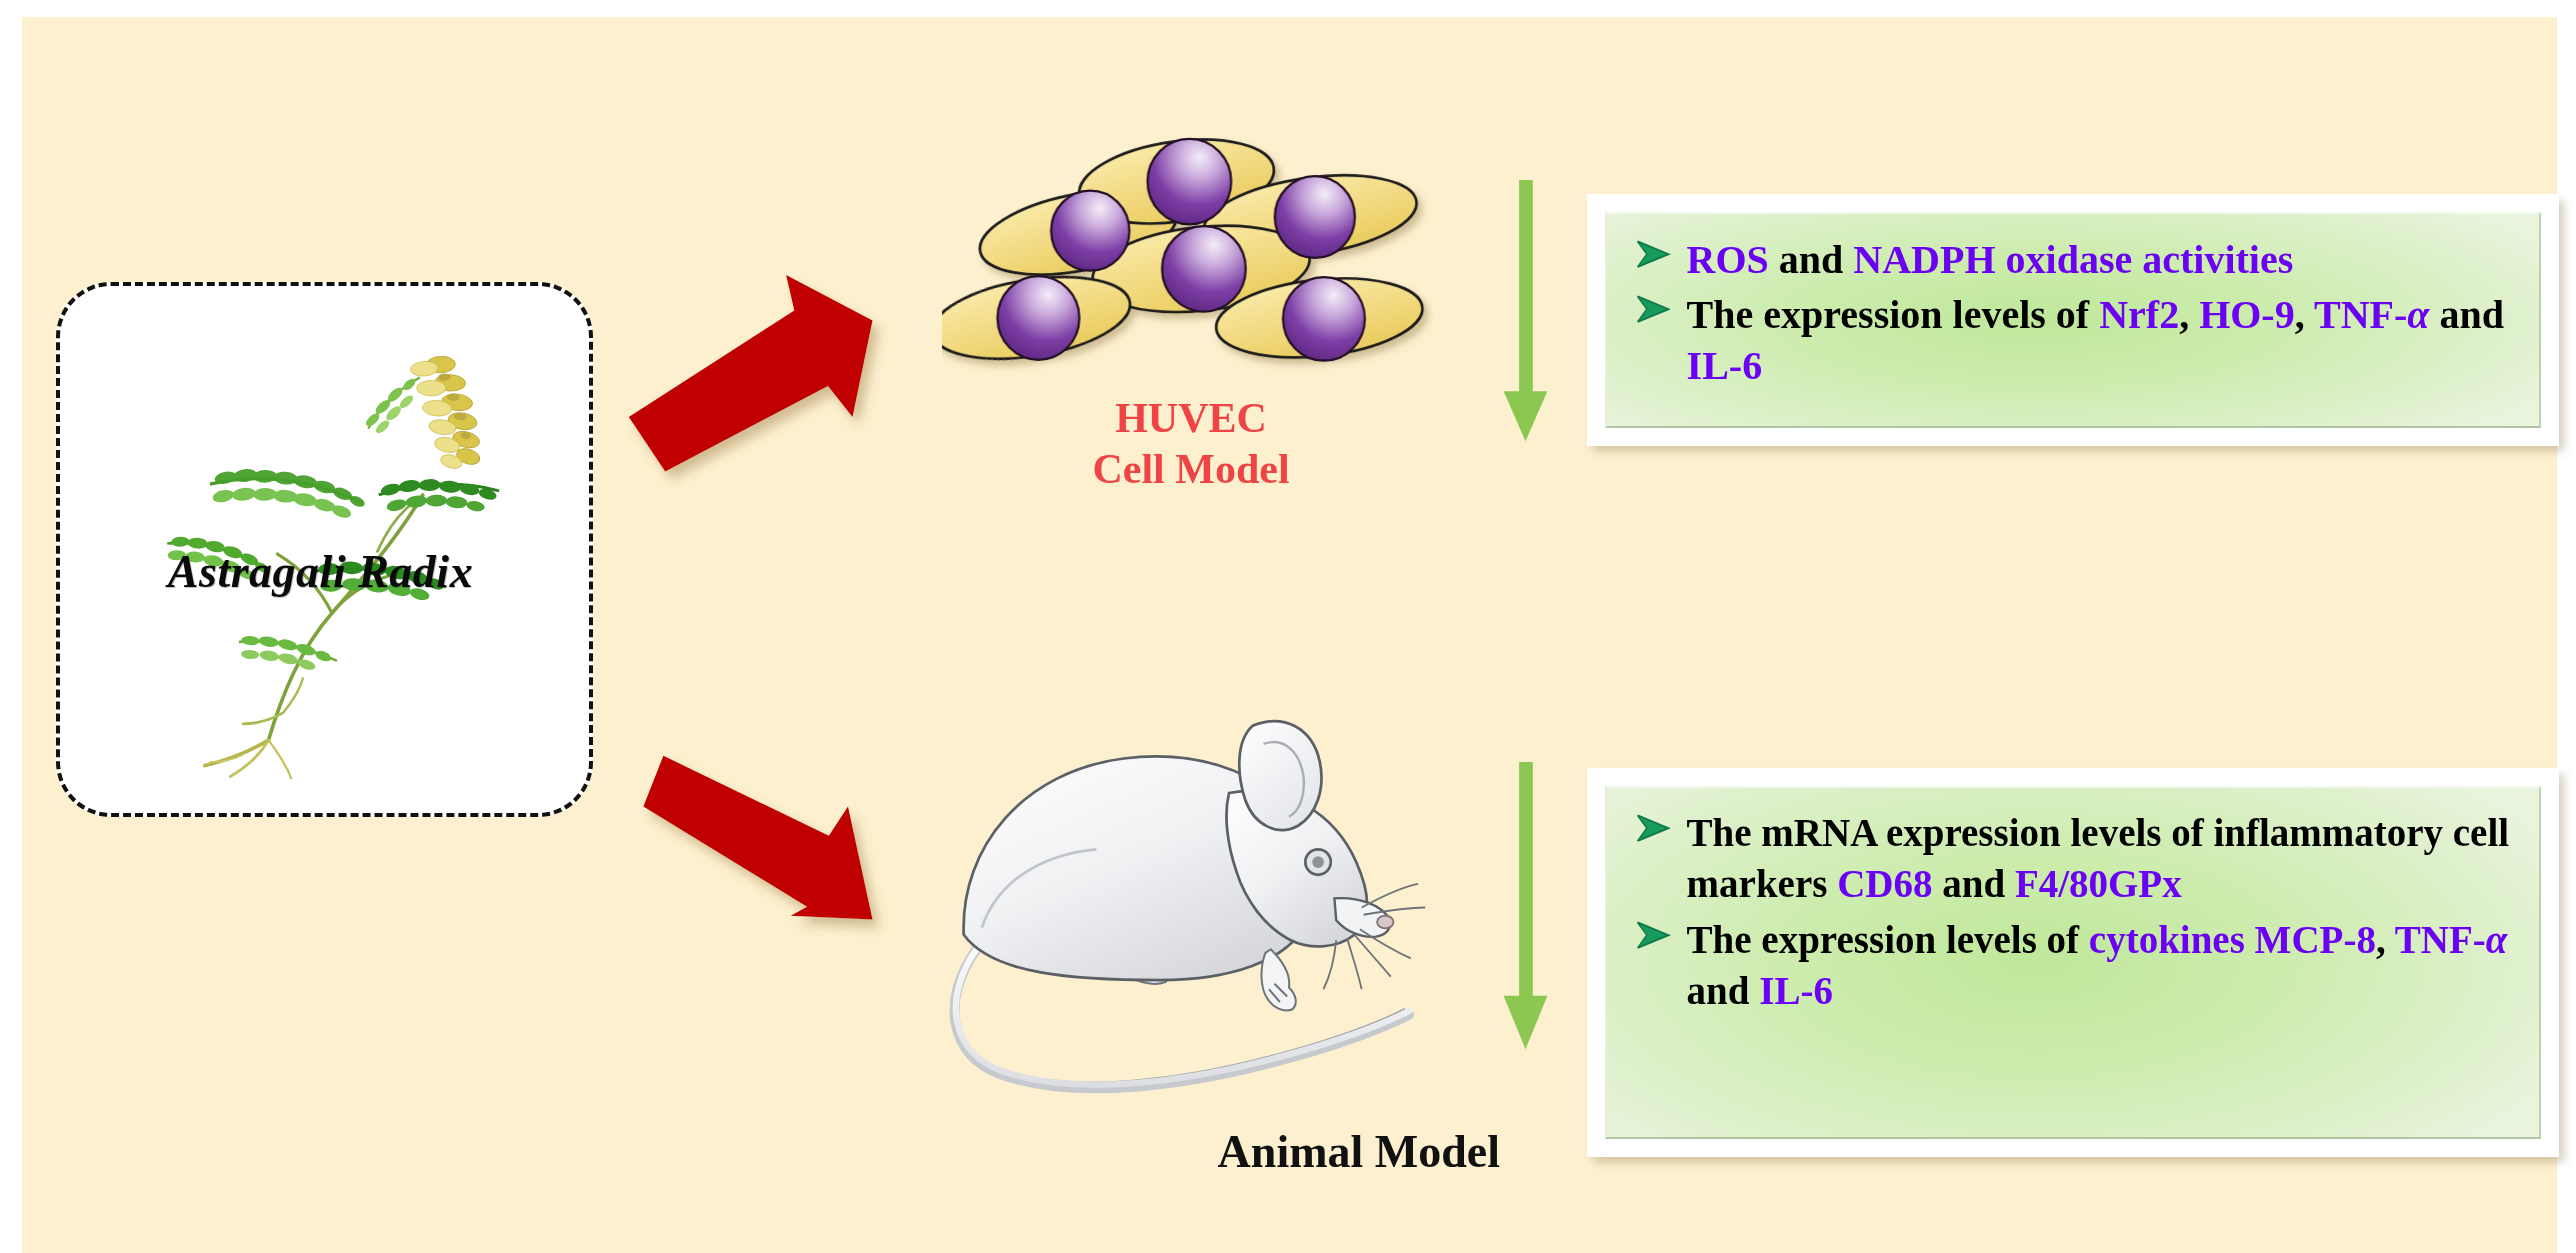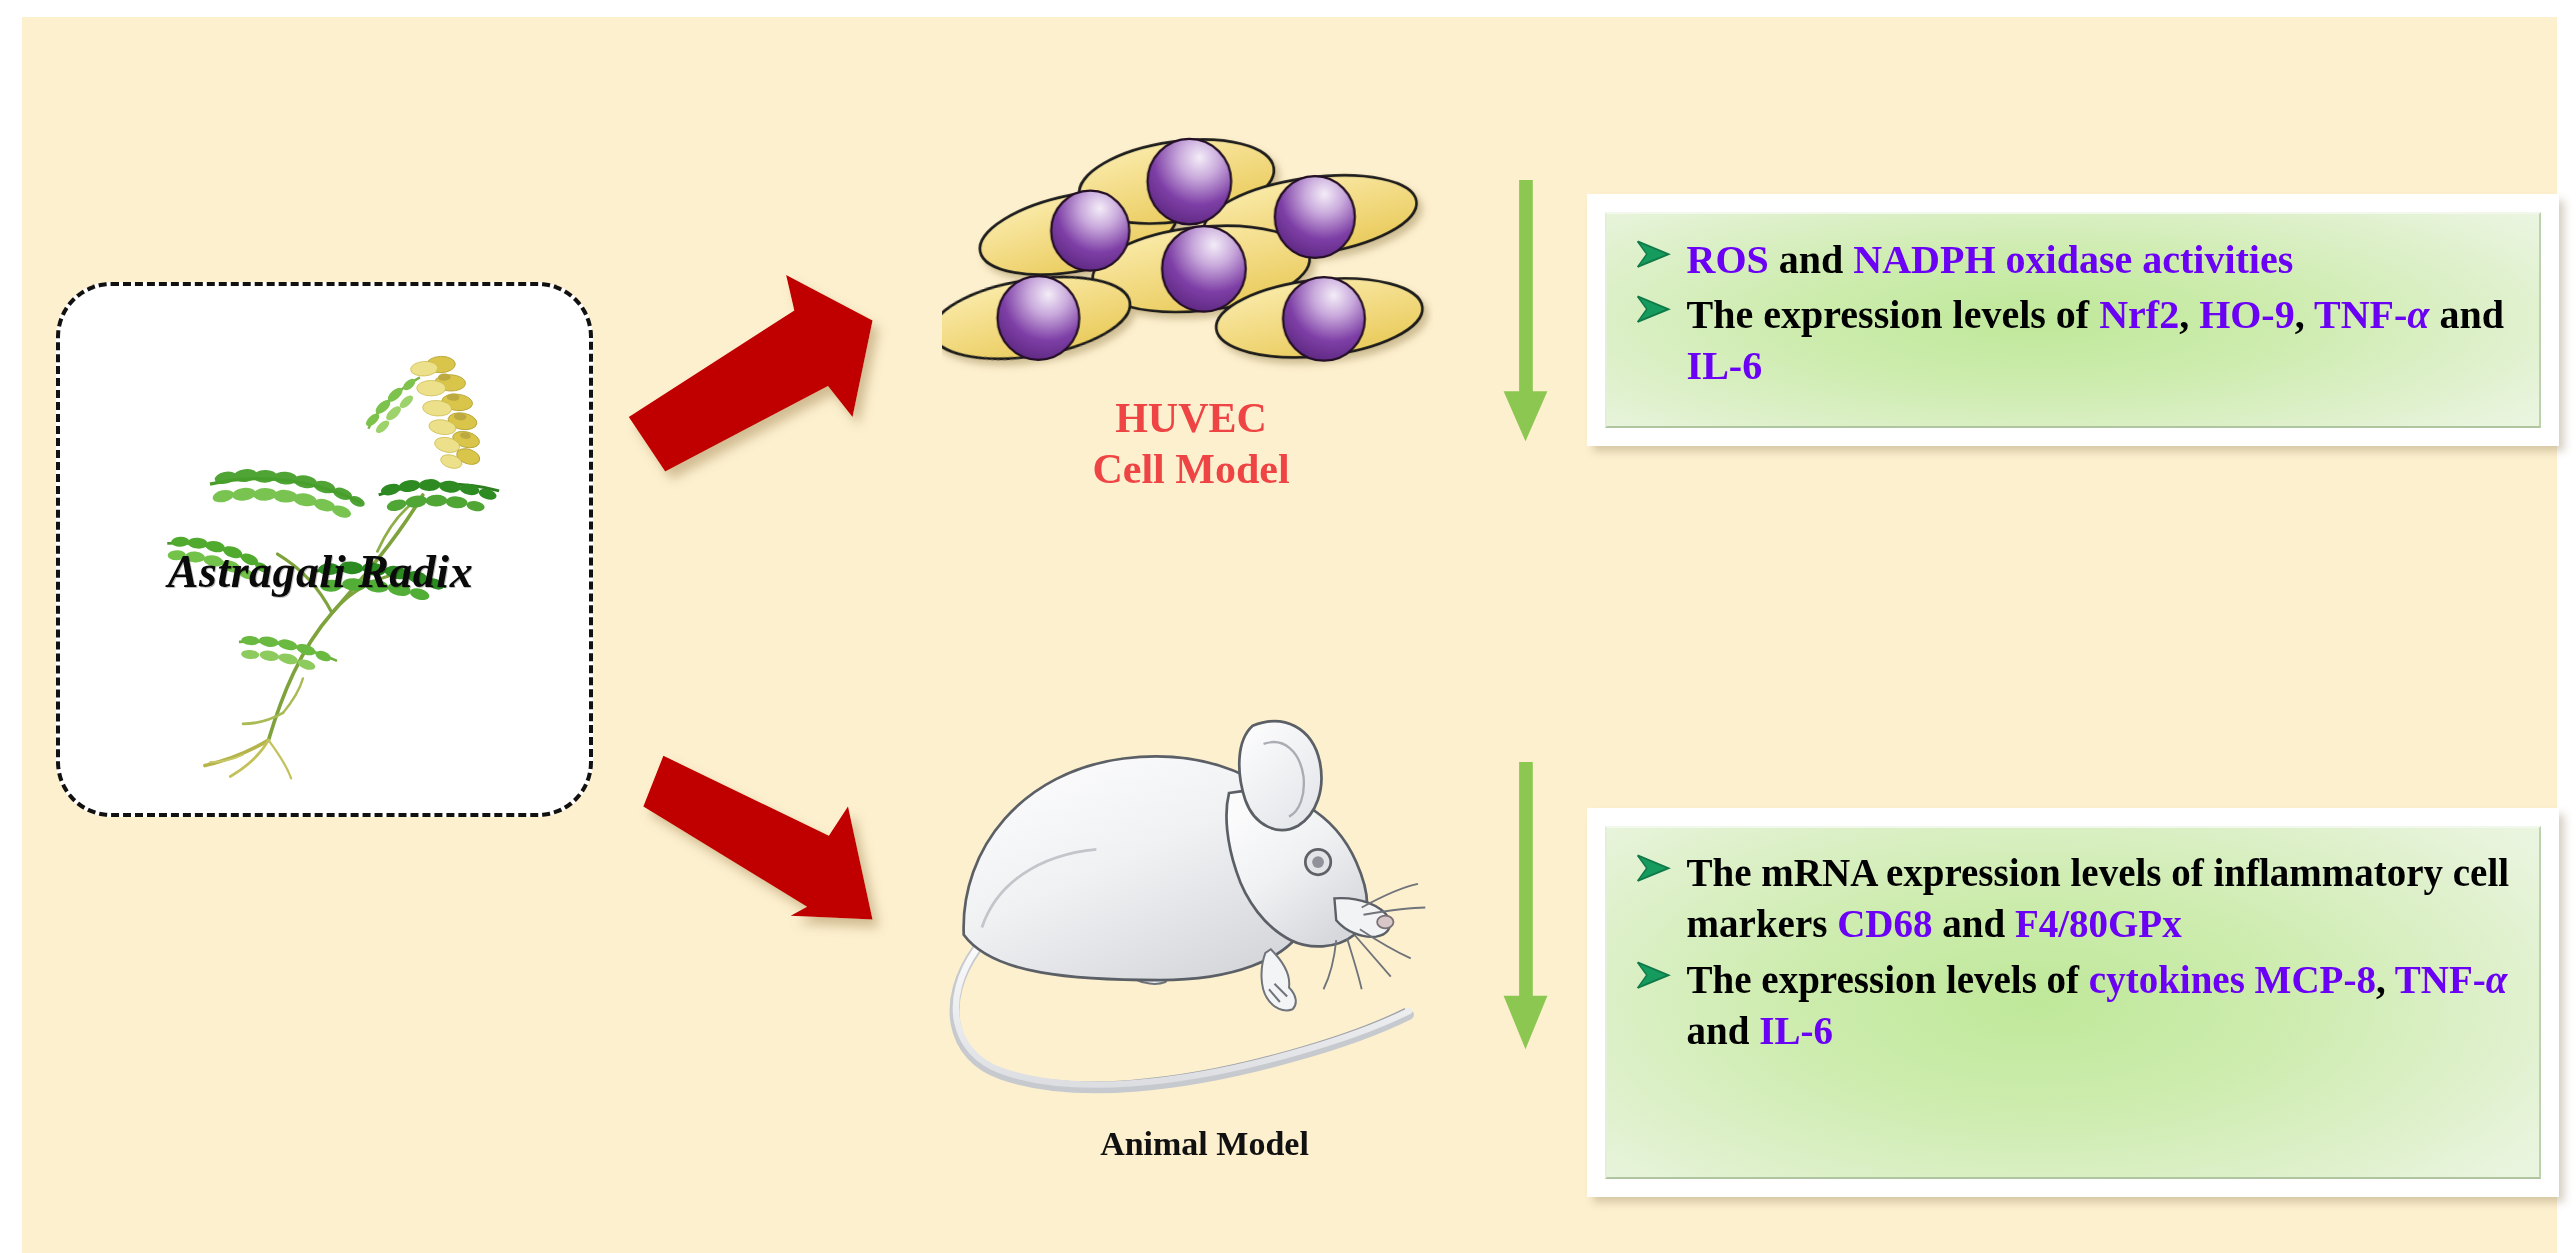--- a/index.html
+++ b/index.html
@@ -40,22 +40,22 @@
   #cells{position:absolute;left:942px;top:125px;width:491px;height:264px;}
   #huvec-label{
     position:absolute;left:909px;top:393px;width:564px;text-align:center;
     font-family:"Liberation Serif",serif;font-weight:bold;font-size:42px;
     color:#ef4444;line-height:1.22;
   }
 
   
   #mouse{position:absolute;left:909px;top:684px;width:591px;height:427px;}
   #animal-label{
-    position:absolute;left:909px;top:1125px;width:591px;text-align:center;
-    font-family:"Liberation Serif",serif;font-weight:bold;font-size:34px;
+    position:absolute;left:909px;top:1125px;width:591px;text-align:right;
+    font-family:"Liberation Serif",serif;font-weight:bold;font-size:46px;
     color:#111111;
   }
 
   
   .green-arrow{position:absolute;width:73px;}
   #green-arrow-top{left:1489px;top:180px;height:264px;}
   #green-arrow-bottom{left:1489px;top:762px;height:291px;}
 
   
   .result-box{
@@ -69,21 +69,21 @@
     background:
       radial-gradient(ellipse 78% 92% at 46% 50%, #bfe89a 0%, #cdecae 34%, #ddf0c9 62%, #e9f4dd 82%, #eef6e6 100%);
     border-top:2.7px solid #f2f8ec;
     border-left:2.7px solid #e4efda;
     border-right:2.7px solid #bcd2ae;
     border-bottom:2.7px solid #aec5a0;
     padding:20px 23.6px 16.4px 23.6px;
     box-sizing:border-box;
   }
   #result-box-1{left:1587px;top:194px;width:936px;height:216px;}
-  #result-box-2{left:1587px;top:808px;width:936px;height:353px;}
+  #result-box-2{left:1587px;top:768px;width:936px;height:353px;}
 
   ul.bullets{list-style:none;margin:0;padding:0;}
   ul.bullets li{
     position:relative;
     padding-left:56px;
     margin:0 0 3.6px 0;
     font-family:"Liberation Serif",serif;
     font-weight:bold;
     font-size:40px;
     line-height:1.28;

